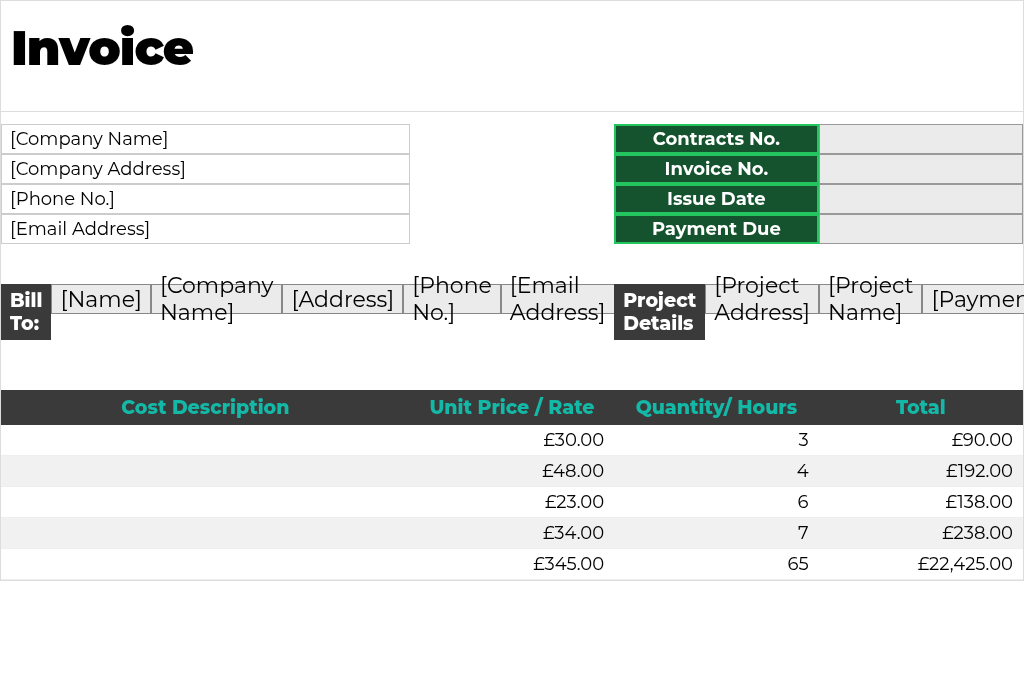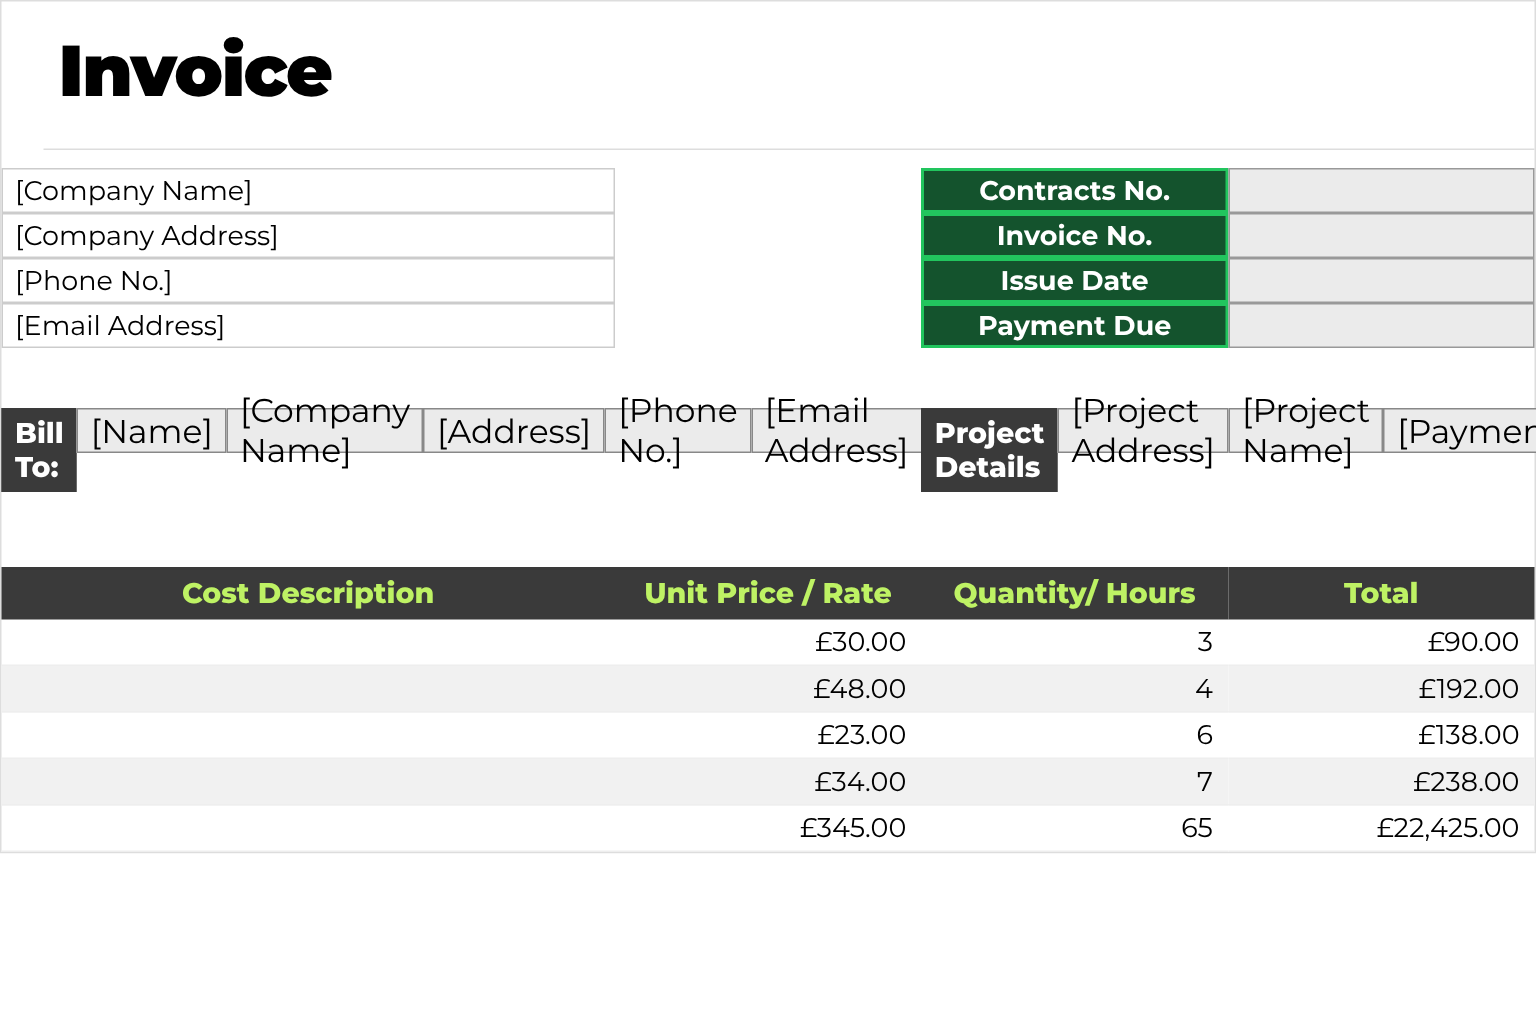--- a/index.html
+++ b/index.html
@@ -7,22 +7,21 @@
     font-family: 'Montserrat', 'Segoe UI', Arial, sans-serif;
     background: #fff;
     padding: 0;
     width: 1024px;
   }
   .page {
     border: 1px solid #ddd;
   }
   .title-block {
     border-bottom: 1px solid #ddd;
-    padding: 18px 10px 22px 10px;
-    margin-left: 28px;
+    padding: 18px 10px 34px 10px;
   }
   h1 {
     font-size: 48px;
     font-weight: 900;
     letter-spacing: -1px;
     color: #000;
   }
   .header-grid {
     display: grid;
     grid-template-columns: 40% 20% 20% 20%;
@@ -72,21 +71,21 @@
     display: flex;
     align-items: center;
   }
   .items-table {
     width: 100%;
     border-collapse: collapse;
     margin-top: 50px;
   }
   .items-table th {
     background: #3a3a3a;
-    color: #bef264;
+    color: #14b8a6;
     font-weight: 800;
     font-size: 19px;
     padding: 6px 10px;
     text-align: center;
   }
   .items-table td {
     padding: 4px 10px;
     font-size: 18px;
     text-align: right;
     height: 30px;

